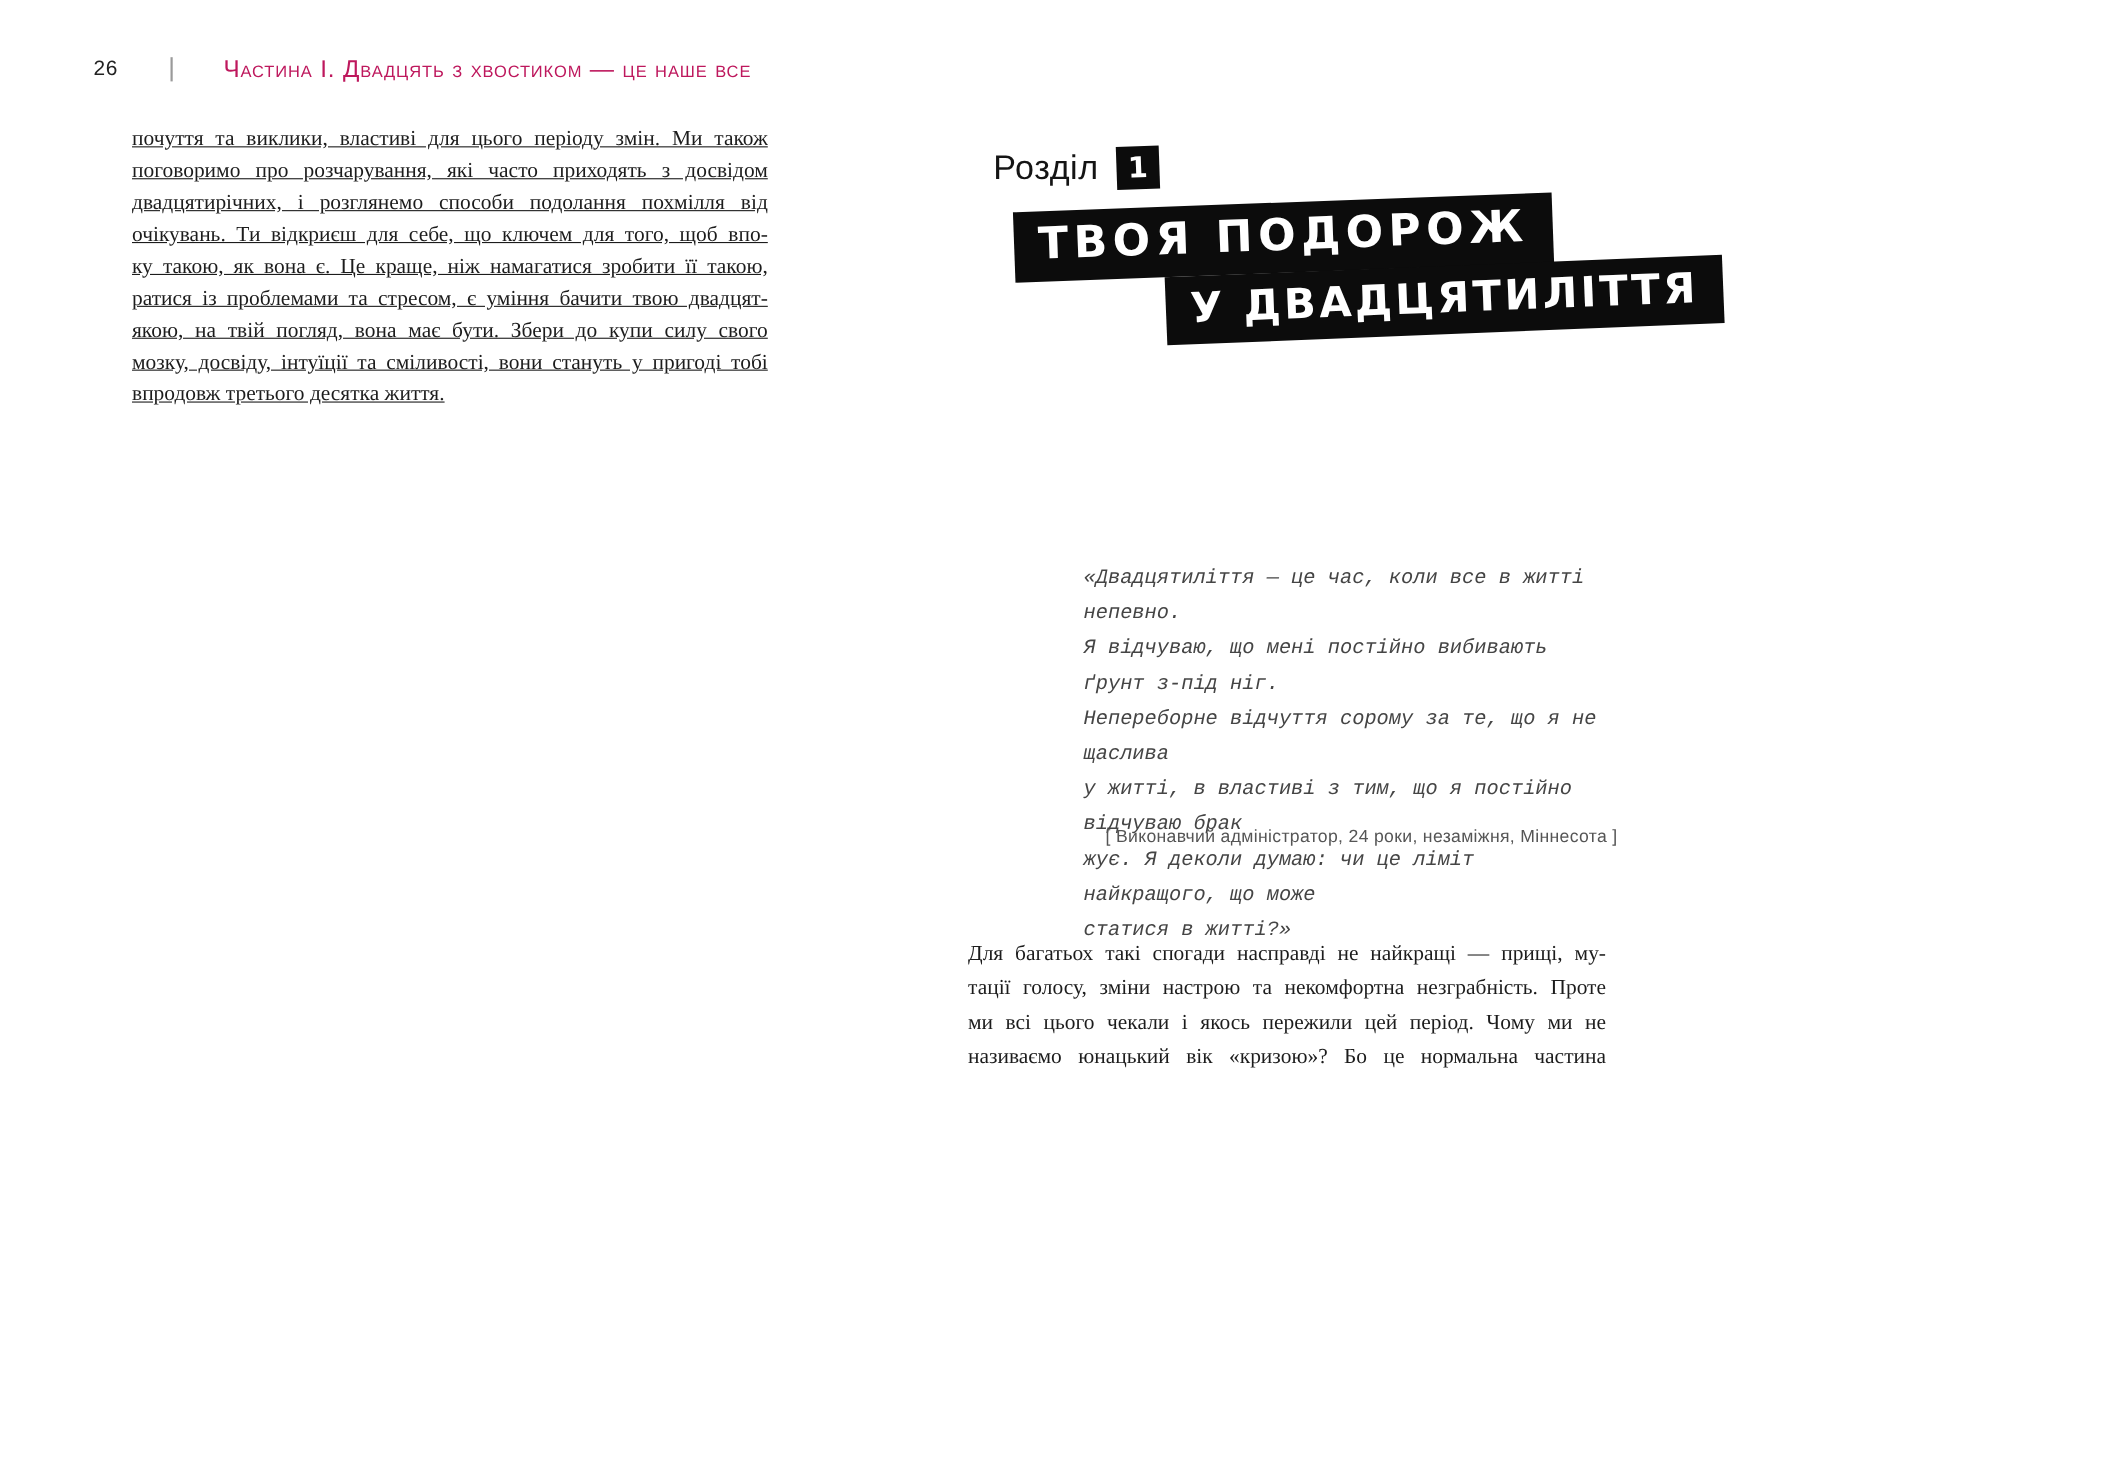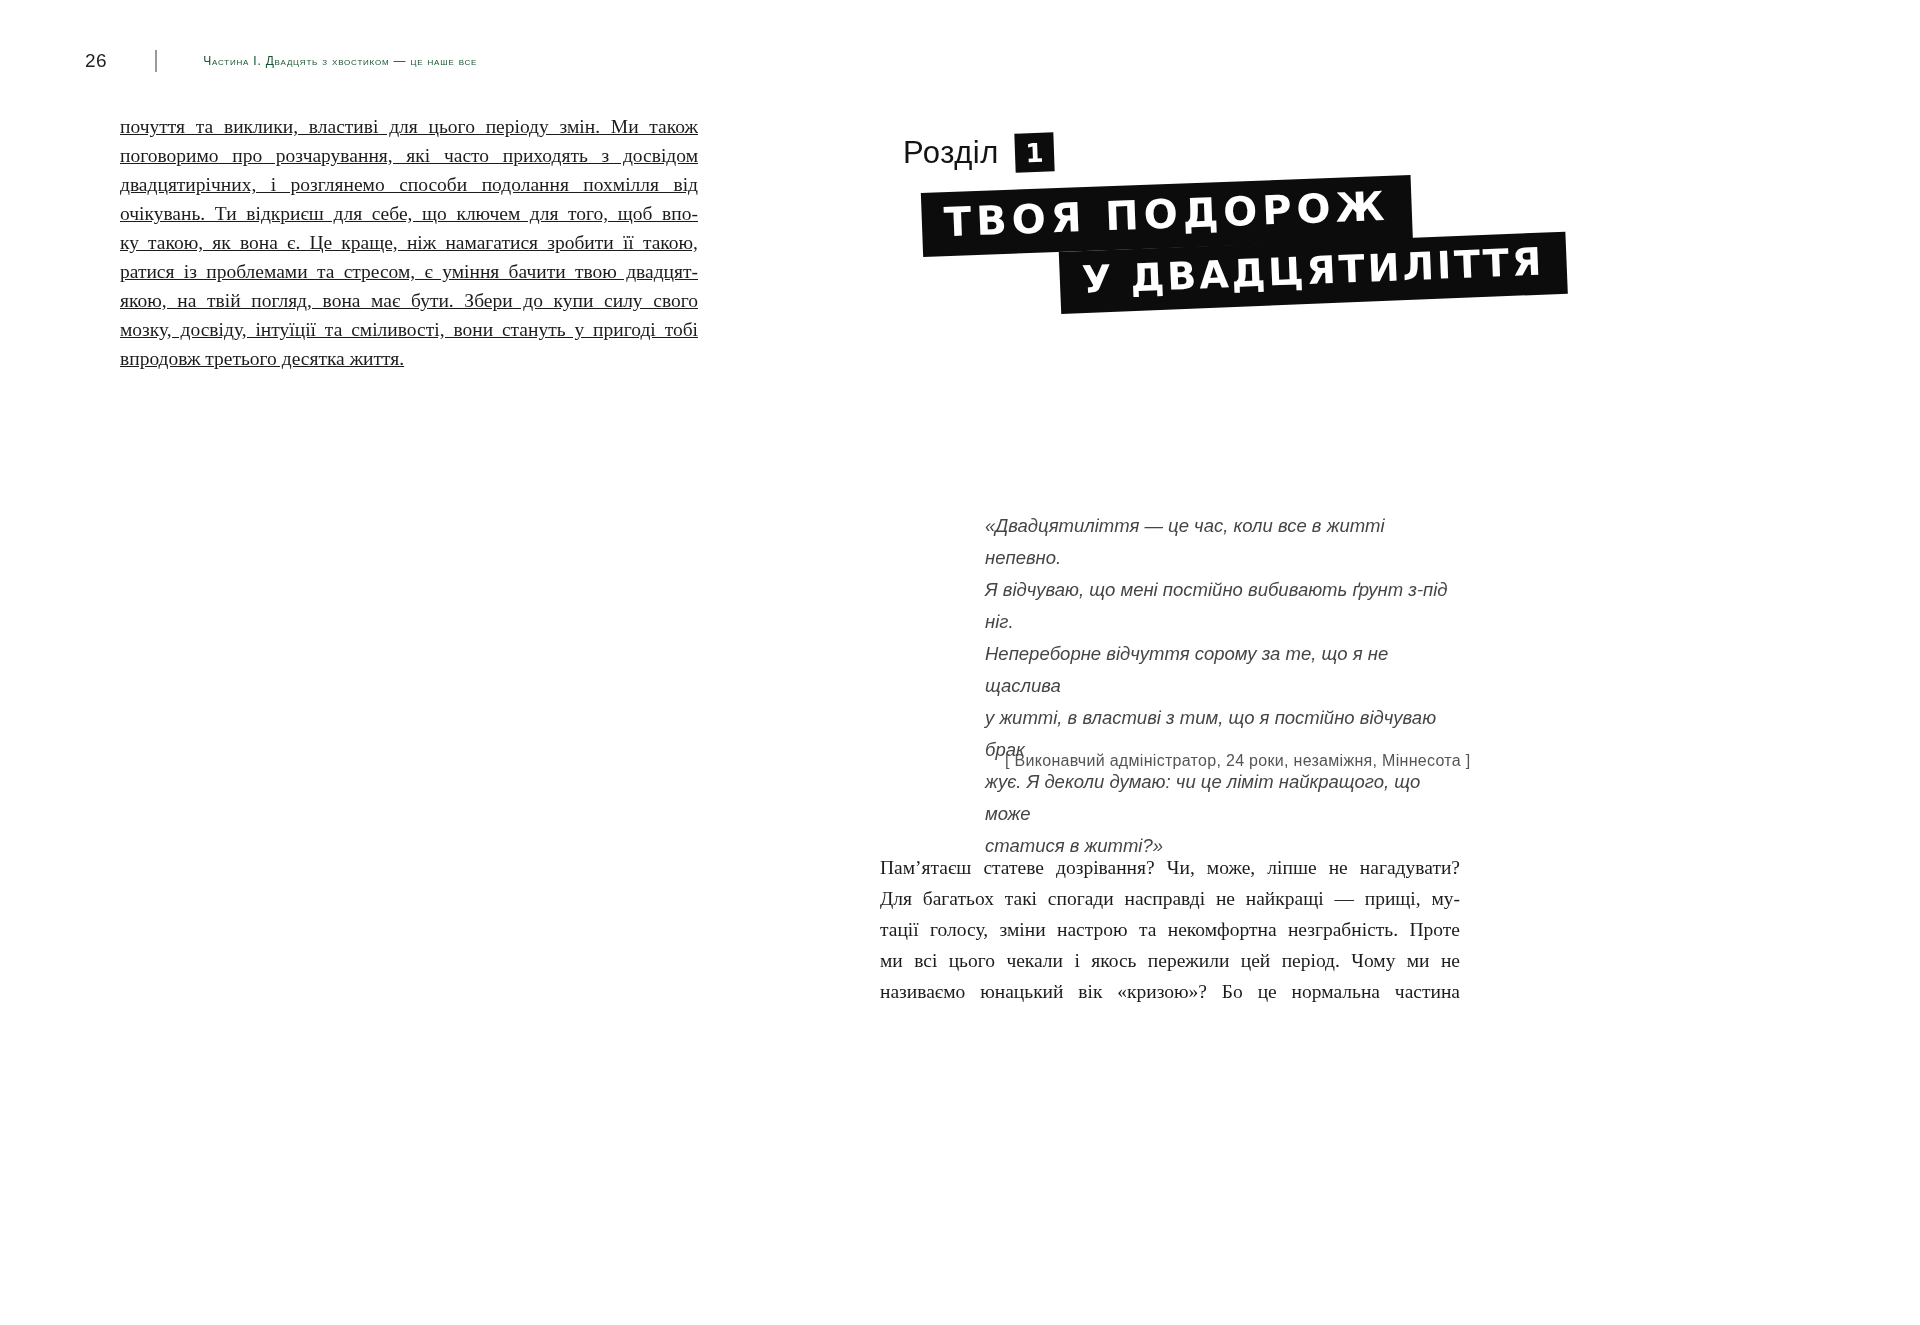--- a/index.html
+++ b/index.html
@@ -31,24 +31,24 @@
     color: #222222;
   }
   .rh-divider {
     display: inline-block;
     width: 2px;
     height: 22px;
     background: #9a9a9a;
     margin: 0 16px 0 18px;
   }
   .rh-title {
-    font-size: 12px;
+    font-size: 22px;
     font-variant: small-caps;
     letter-spacing: 0.8px;
-    color: #14532d;
+    color: #be185d;
   }
 
   
   .tline { text-align: justify; text-align-last: justify; }
   .tline-last { text-align-last: left; }
   .quote .tline { text-align: left; text-align-last: left; }
 
   
   .left-body {
     position: absolute;
@@ -119,21 +119,21 @@
     letter-spacing: 3px;
     transform: rotate(-2.3deg);
   }
 
   
   .quote {
     position: absolute;
     left: 985px;
     top: 510px;
     width: 480px;
-    font-family: Liberation Sans, sans-serif;
+    font-family: Liberation Mono, monospace;
     font-style: italic;
     font-size: 18.5px;
     line-height: 32px;
     color: #454545;
   }
 
   .attribution {
     position: absolute;
     left: 1005px;
     top: 736px;
@@ -197,20 +197,19 @@
       <div class="tline">Я відчуваю, що мені постійно вибивають ґрунт з-під ніг.</div>
       <div class="tline">Непереборне відчуття сорому за те, що я не щаслива</div>
       <div class="tline">у житті, в властиві з тим, що я постійно відчуваю брак</div>
       <div class="tline">жує. Я деколи думаю: чи це ліміт найкращого, що може</div>
       <div class="tline tline-last">статися в житті?»</div>
     </div>
 
   <div class="attribution">[ Виконавчий адміністратор, 24 роки, незаміжня, Міннесота ]</div>
 
   <div class="right-body">
-      <div class="tline">Пам’ятаєш статеве дозрівання? Чи, може, ліпше не нагадувати?</div>
       <div class="tline">Для багатьох такі спогади насправді не найкращі — прищі, му-</div>
       <div class="tline">тації голосу, зміни настрою та некомфортна незграбність. Проте</div>
       <div class="tline">ми всі цього чекали і якось пережили цей період. Чому ми не</div>
       <div class="tline">називаємо юнацький вік «кризою»? Бо це нормальна частина</div>
     </div>
 
 </div>
 
 </body></html>

